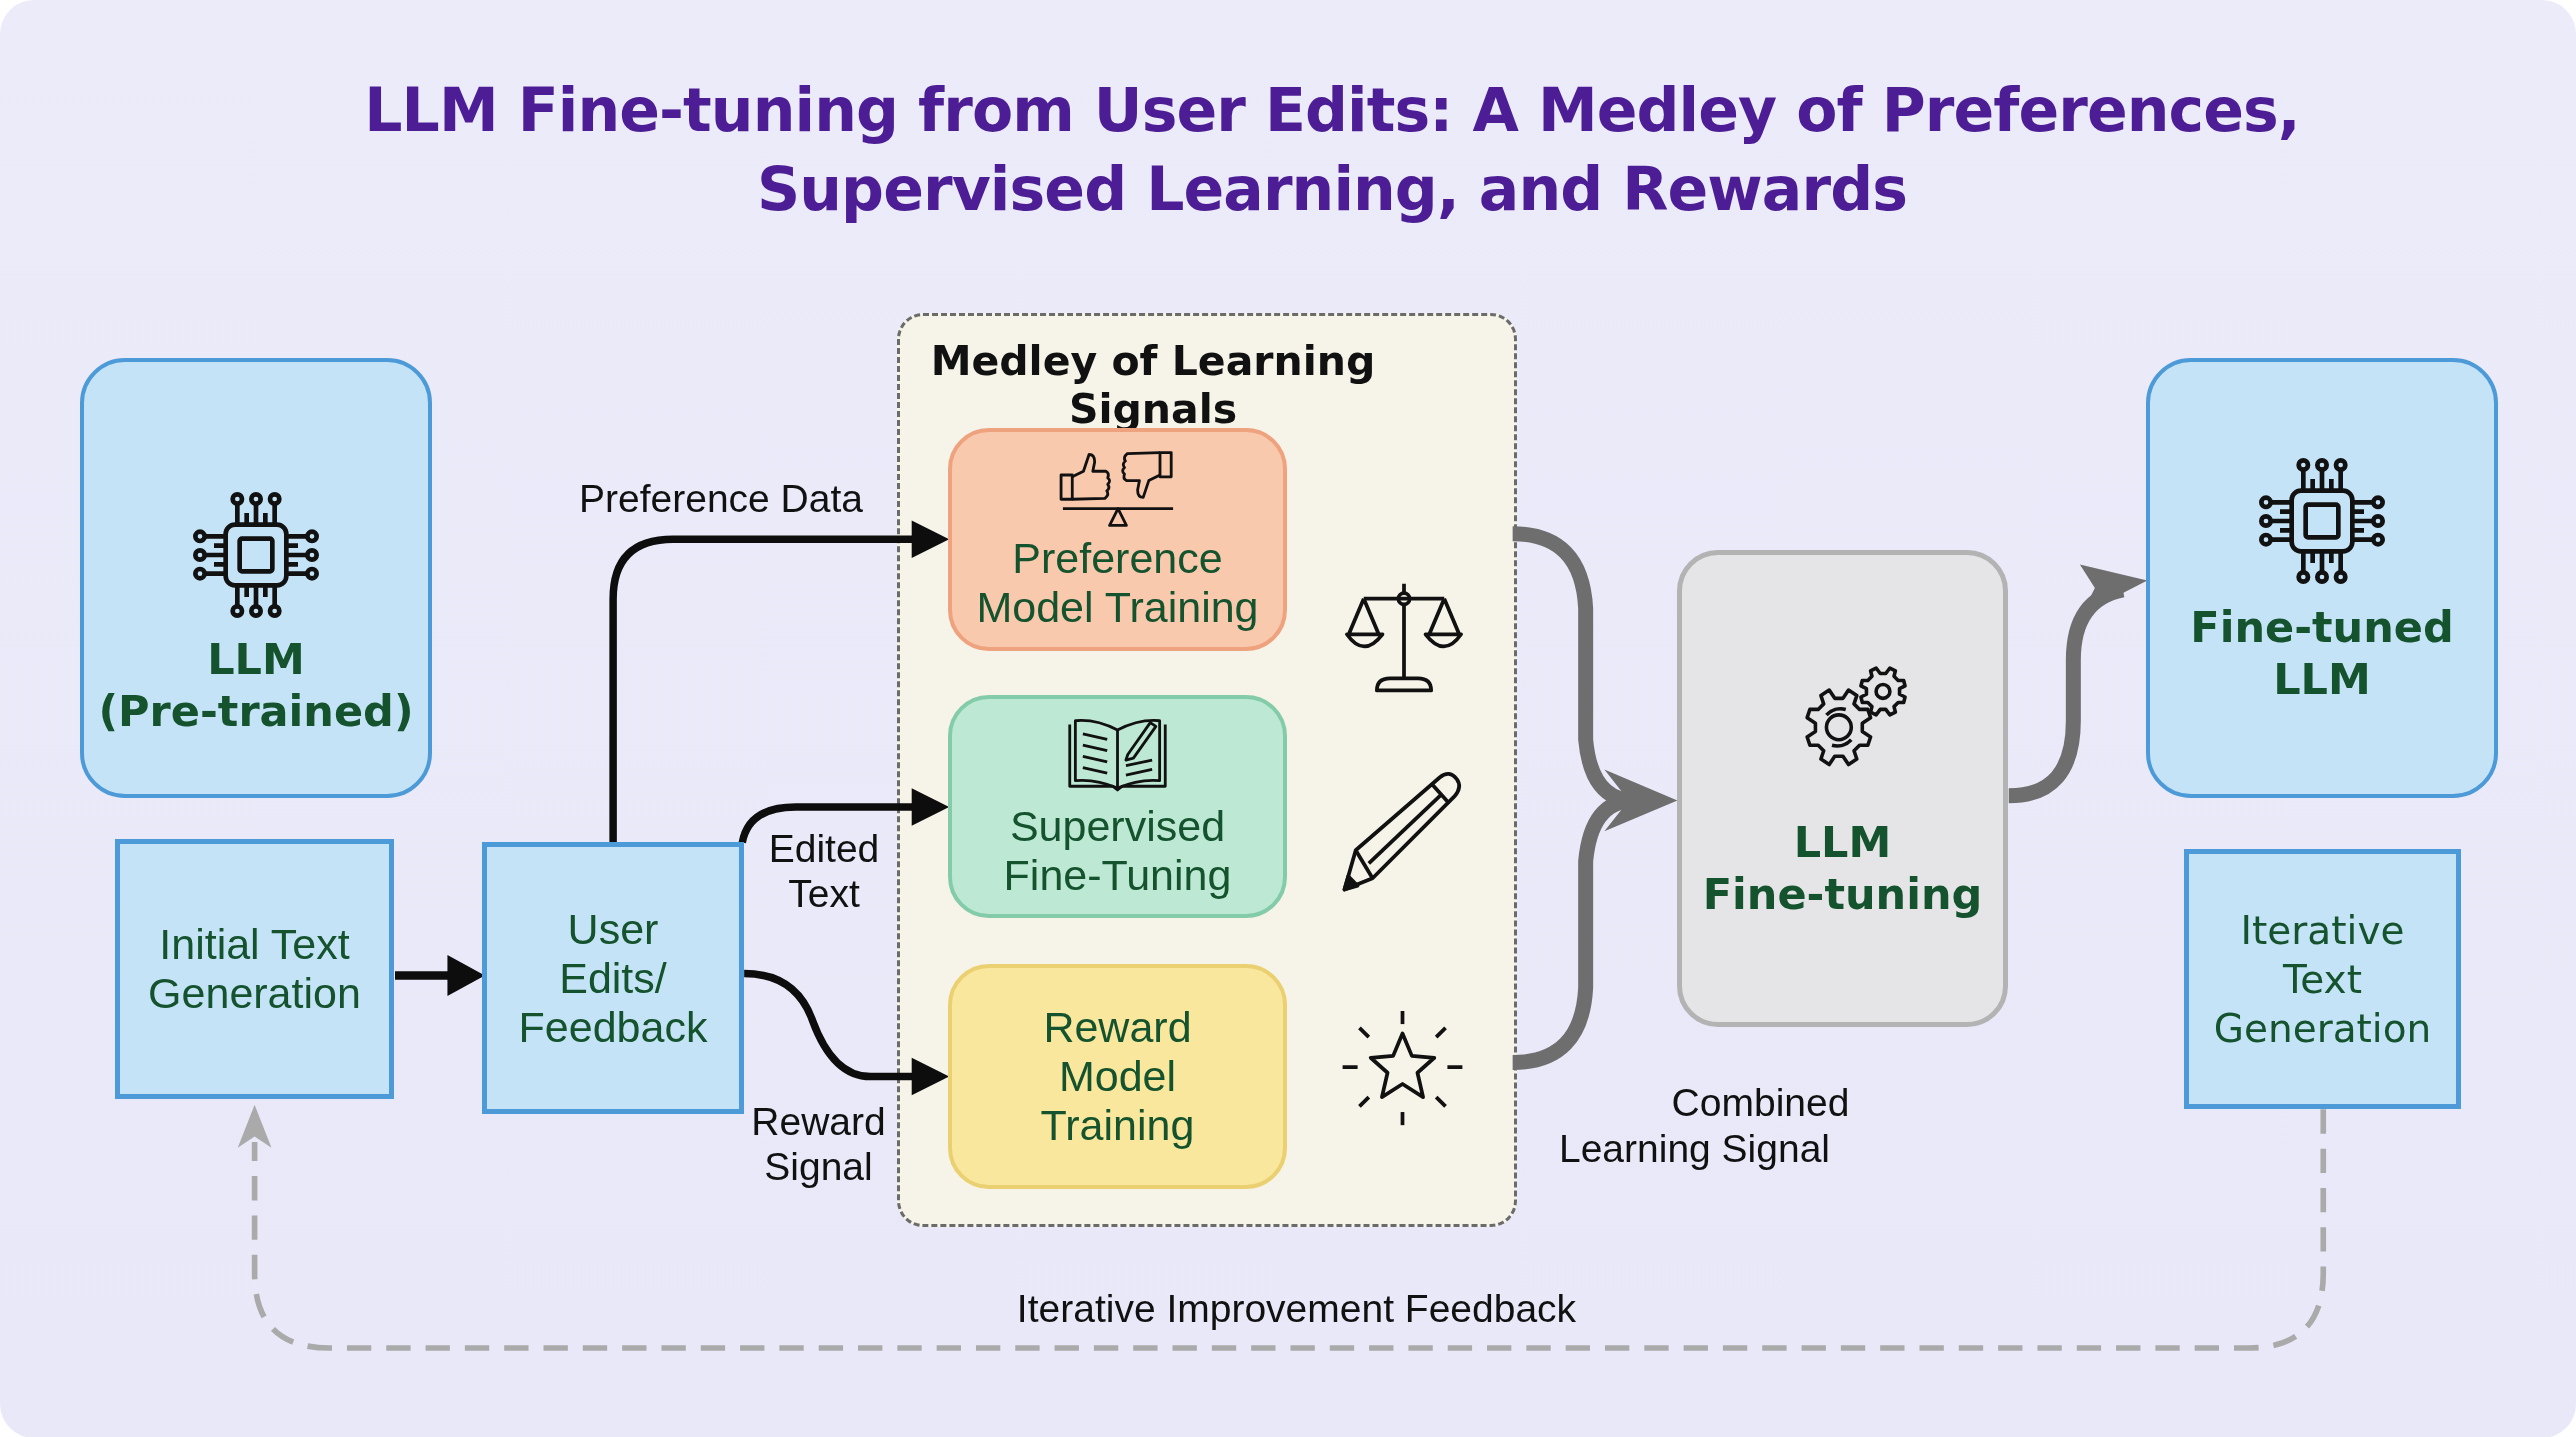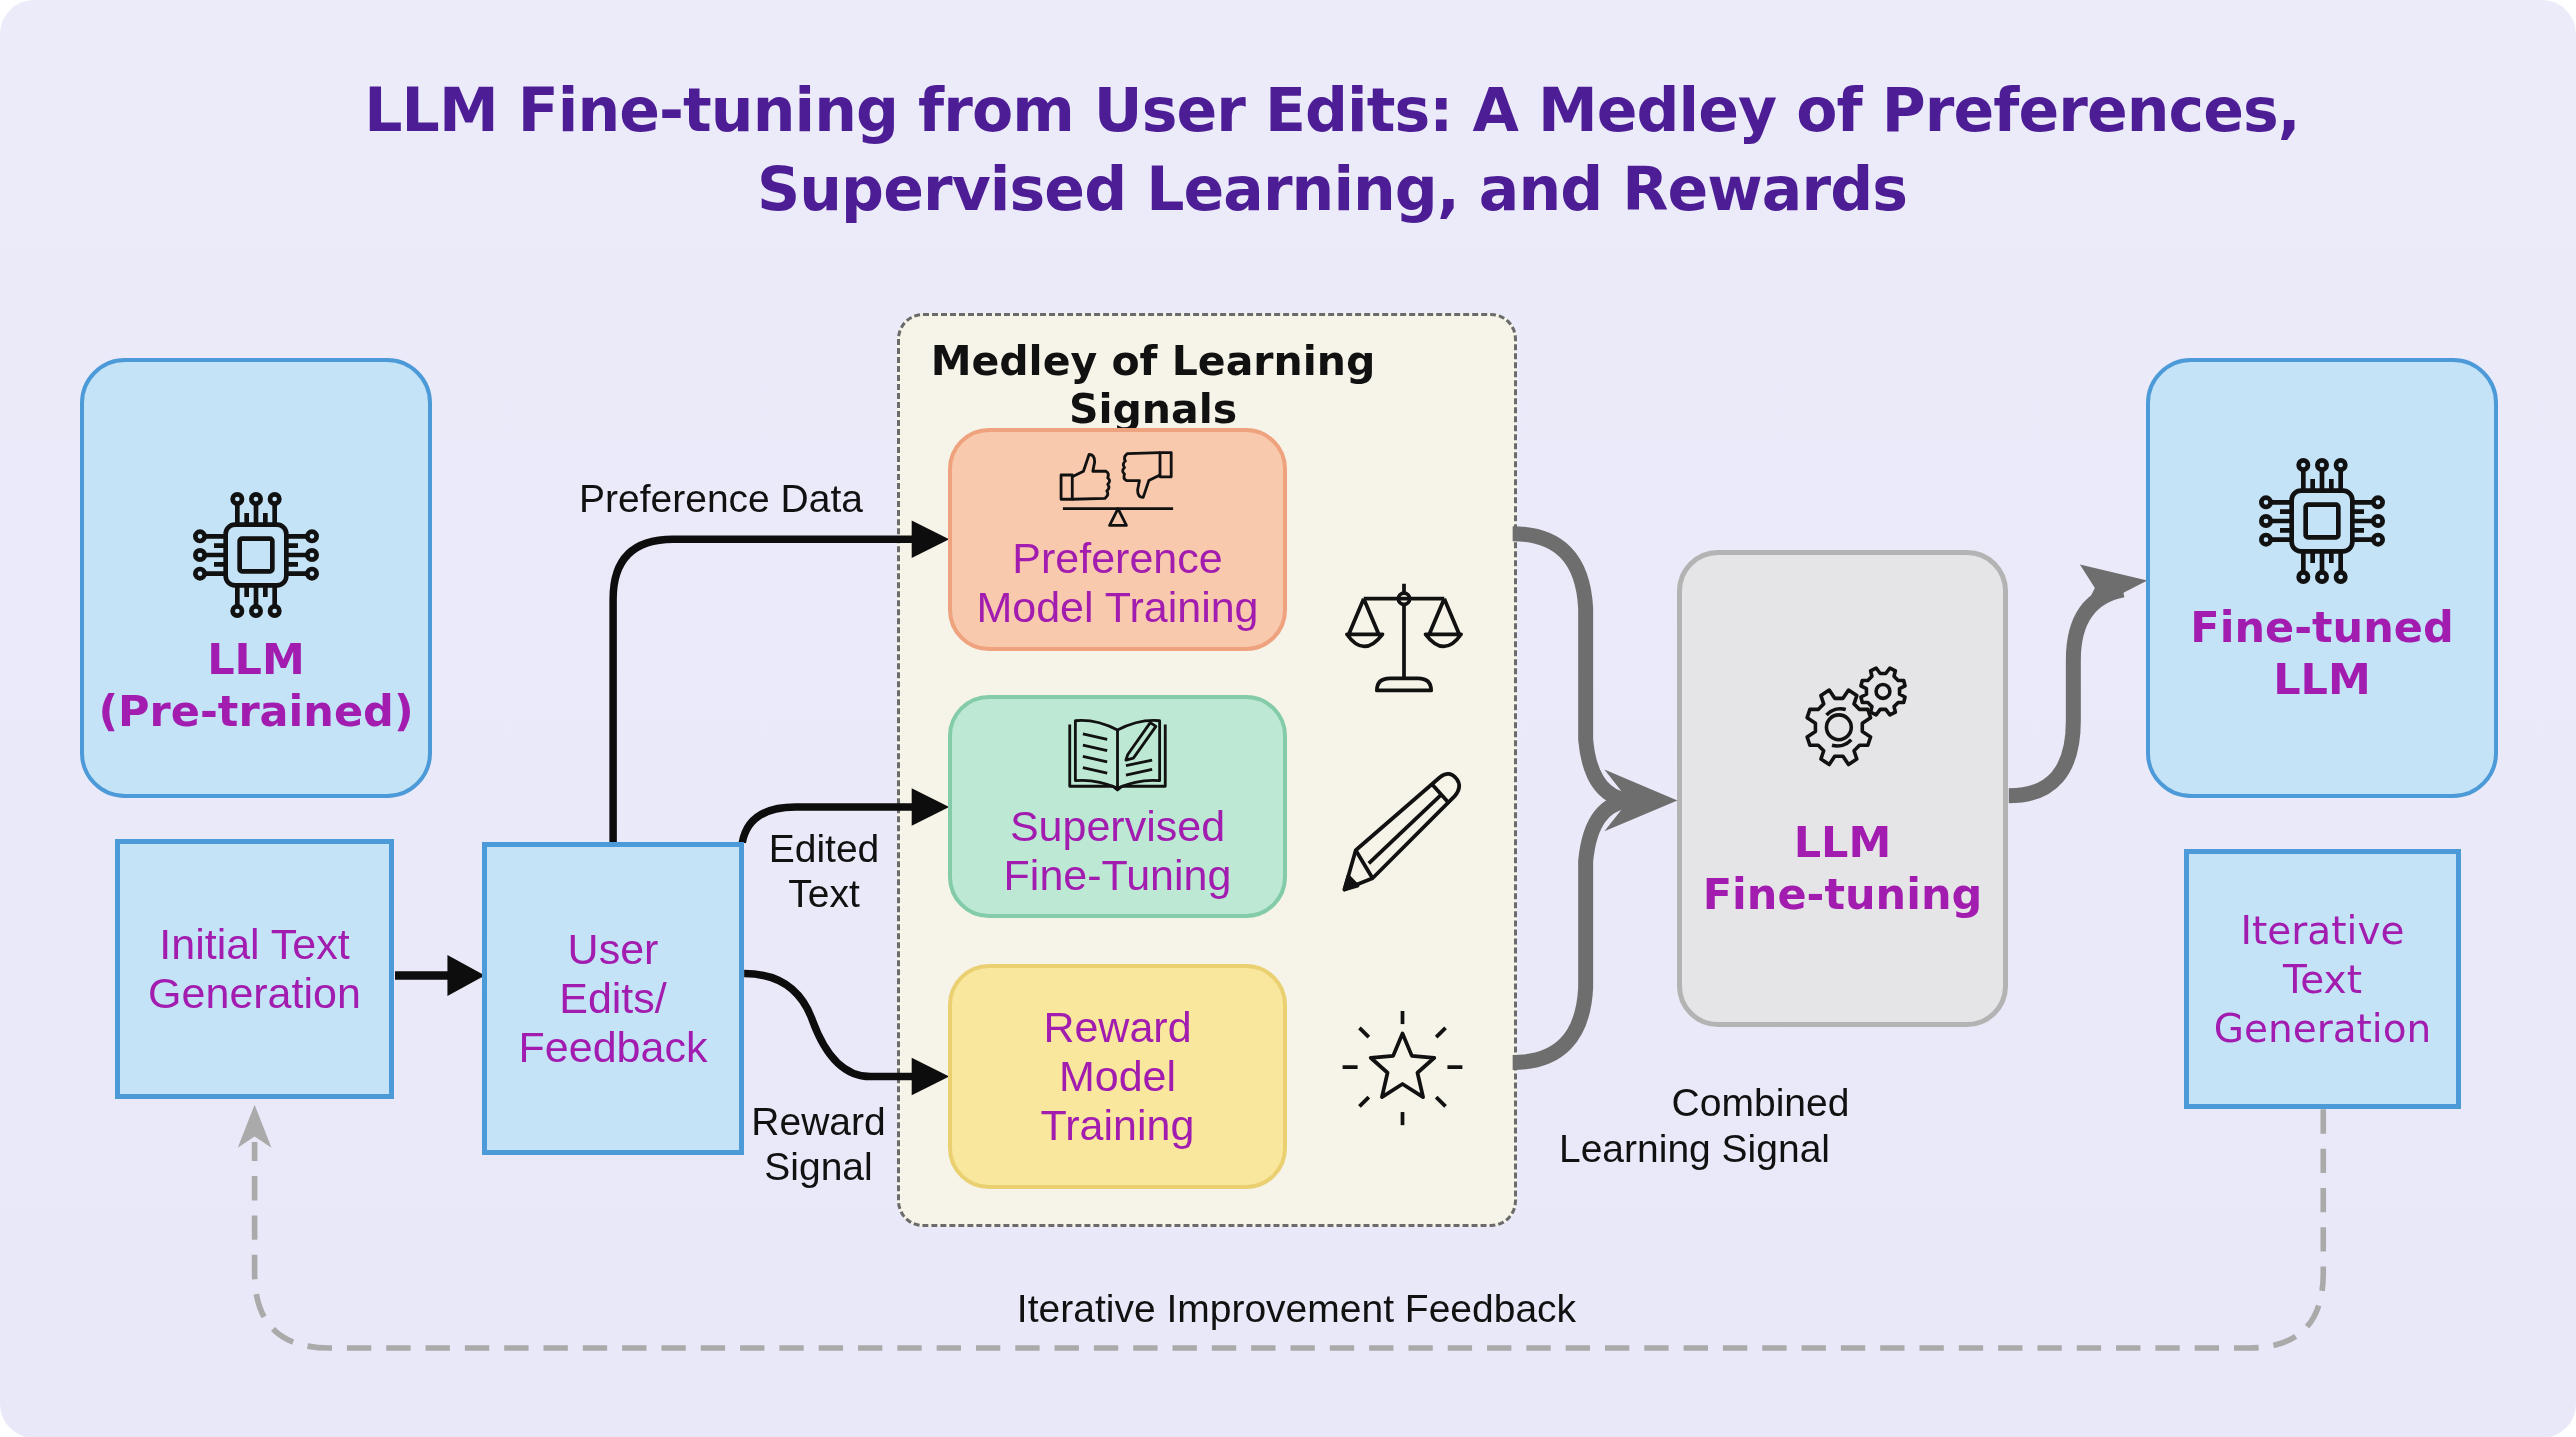--- a/index.html
+++ b/index.html
@@ -14,21 +14,21 @@
       border-radius: 34px;
     }
     .title {
       position: absolute; left: 0; width: 2576px; text-align: center;
       font-family: "DejaVu Sans", sans-serif; font-weight: bold; font-size: 60px;
       color: #4c1d95; line-height: 79px; letter-spacing: -0.9px; padding-left: 44px;
     }
     .title.l1 { top: 71px; }
     .title.l2 { top: 150px; }
 
-    .box { position: absolute; box-sizing: border-box; display: flex; flex-direction: column; align-items: center; justify-content: center; text-align: center; color: #a21caf; }
+    .box { position: absolute; box-sizing: border-box; display: flex; flex-direction: column; align-items: center; justify-content: center; text-align: center; color: #14532d; }
     .blue-round { background: #c4e3f7; border: 4.7px solid #4d9ad8; border-radius: 45px; }
     .blue-sq { background: #c4e3f7; border: 5.6px solid #4d9ad8; }
     .bold-label { font-family: "DejaVu Sans", sans-serif; font-weight: bold; font-size: 43px; line-height: 52px; }
     .plain-label { font-family: "DejaVu Sans", sans-serif; font-size: 39px; line-height: 49px; }
     .narrow-label { font-family: "Liberation Sans", sans-serif; font-size: 43px; line-height: 49px; }
 
     .medley {
       position: absolute; left: 897px; top: 313px; width: 620px; height: 914px;
       box-sizing: border-box; background: #f6f3e8; border: 3.7px dashed #6b6b6b; border-radius: 26px;
     }
@@ -109,21 +109,21 @@
   </svg>
   <div class="bold-label">LLM</div>
   <div class="bold-label">(Pre-trained)</div>
 </div>
 
 <div class="box blue-sq" style="left:115px;top:839px;width:279px;height:260px;">
   <div class="narrow-label">Initial Text</div>
   <div class="narrow-label">Generation</div>
 </div>
 
-<div class="box blue-sq" style="left:482px;top:842px;width:262px;height:313px;">
+<div class="box blue-sq" style="left:482px;top:842px;width:262px;height:272px;">
   <div class="narrow-label">User</div>
   <div class="narrow-label">Edits/</div>
   <div class="narrow-label">Feedback</div>
 </div>
 
 <div class="box sig pref" style="left:948px;top:428px;width:339px;height:223px;">
   <svg width="122" height="84" viewBox="0 0 130 90" style="margin-bottom:3.7px;">
     <g fill="none" stroke="#111" stroke-width="3" stroke-linejoin="round">
       <rect x="4" y="30" width="12" height="26"></rect>
       <path d="M16 32 L28 26 L34 8 Q40 8 40 16 L38 26 L52 26 Q56 28 54 33 Q58 36 54 40 Q57 44 53 47 Q56 51 51 55 L16 56"></path>

